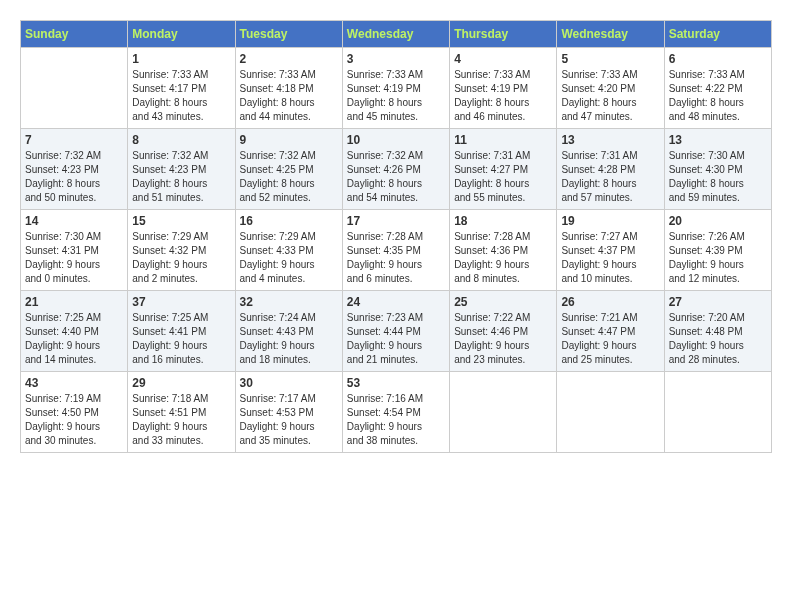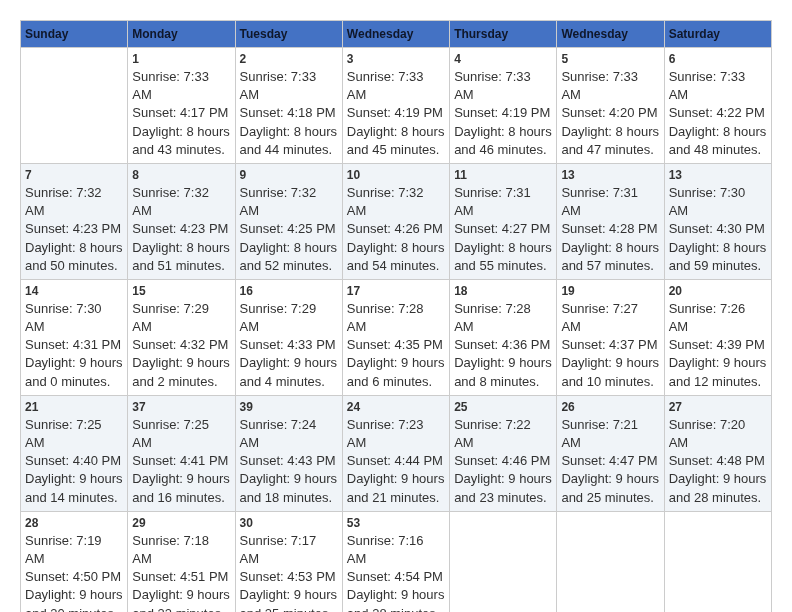--- a/index.html
+++ b/index.html
@@ -33,21 +33,21 @@
       font-size: 16px;
       color: #555;
     }
     .calendar-table {
       width: 100%;
       border-collapse: collapse;
       font-size: 11px;
     }
     .calendar-table th {
       background-color: #4472C4;
-      color: #0f172a;
+      color: #bef264;
       padding: 6px 4px;
       text-align: left;
       font-size: 12px;
       font-weight: bold;
       border: 1px solid #ccc;
     }
     .calendar-table td {
       border: 1px solid #ccc;
       padding: 4px;
       vertical-align: top;
@@ -64,21 +64,21 @@
     .day-number {
       font-size: 12px;
       font-weight: bold;
       color: #333;
       display: block;
       margin-bottom: 2px;
     }
     .day-info {
       color: #333;
       line-height: 1.4;
-      font-size: 13px;
+      font-size: 10px;
     }
     .empty-cell {
       background: #fff !important;
     }
   </style>
 </head>
 <body>
 
 <div>
 
@@ -185,21 +185,21 @@
         <tr>
           <td>
             <span class="day-number">21</span>
             <div class="day-info">Sunrise: 7:25 AM<br>Sunset: 4:40 PM<br>Daylight: 9 hours<br>and 14 minutes.</div>
           </td>
           <td>
             <span class="day-number">37</span>
             <div class="day-info">Sunrise: 7:25 AM<br>Sunset: 4:41 PM<br>Daylight: 9 hours<br>and 16 minutes.</div>
           </td>
           <td>
-            <span class="day-number">39</span>
+            <span class="day-number">32</span>
             <div class="day-info">Sunrise: 7:24 AM<br>Sunset: 4:43 PM<br>Daylight: 9 hours<br>and 18 minutes.</div>
           </td>
           <td>
             <span class="day-number">24</span>
             <div class="day-info">Sunrise: 7:23 AM<br>Sunset: 4:44 PM<br>Daylight: 9 hours<br>and 21 minutes.</div>
           </td>
           <td>
             <span class="day-number">25</span>
             <div class="day-info">Sunrise: 7:22 AM<br>Sunset: 4:46 PM<br>Daylight: 9 hours<br>and 23 minutes.</div>
           </td>
@@ -207,21 +207,21 @@
             <span class="day-number">26</span>
             <div class="day-info">Sunrise: 7:21 AM<br>Sunset: 4:47 PM<br>Daylight: 9 hours<br>and 25 minutes.</div>
           </td>
           <td>
             <span class="day-number">27</span>
             <div class="day-info">Sunrise: 7:20 AM<br>Sunset: 4:48 PM<br>Daylight: 9 hours<br>and 28 minutes.</div>
           </td>
         </tr>
         <tr>
           <td>
-            <span class="day-number">28</span>
+            <span class="day-number">43</span>
             <div class="day-info">Sunrise: 7:19 AM<br>Sunset: 4:50 PM<br>Daylight: 9 hours<br>and 30 minutes.</div>
           </td>
           <td>
             <span class="day-number">29</span>
             <div class="day-info">Sunrise: 7:18 AM<br>Sunset: 4:51 PM<br>Daylight: 9 hours<br>and 33 minutes.</div>
           </td>
           <td>
             <span class="day-number">30</span>
             <div class="day-info">Sunrise: 7:17 AM<br>Sunset: 4:53 PM<br>Daylight: 9 hours<br>and 35 minutes.</div>
           </td>

